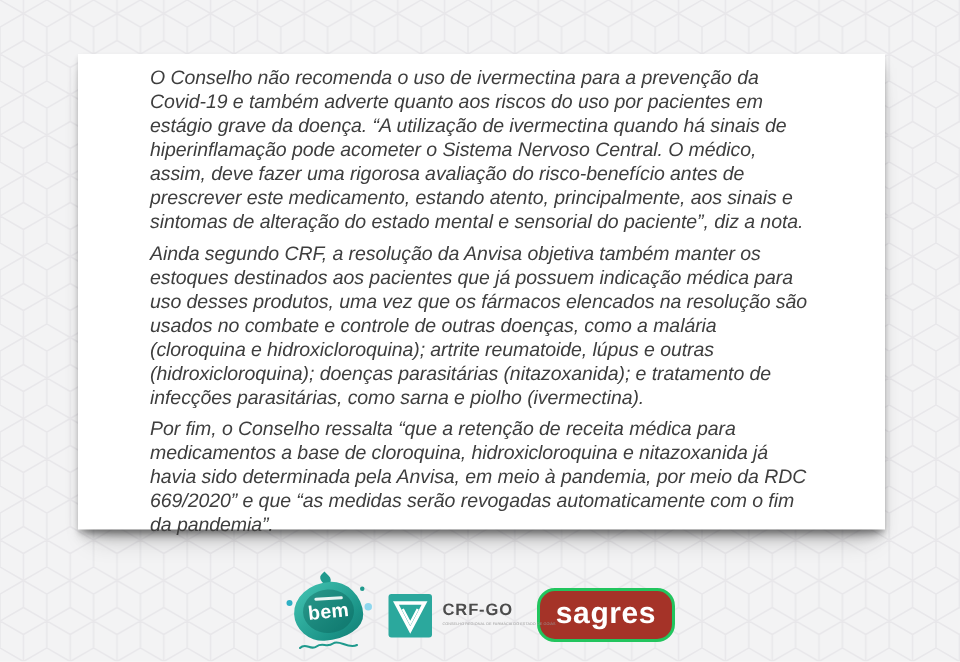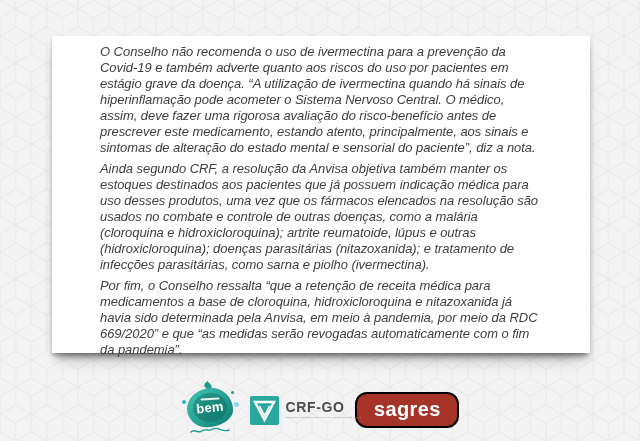--- a/index.html
+++ b/index.html
@@ -75,33 +75,33 @@
   .bem-dot-small { position: absolute; left: 50px; top: 6px; width: 3px; height: 3px; border-radius: 50%; background: #1f9a8d; }
   .bem-squiggle { position: absolute; left: 8px; top: 41px; }
   
   .crf { display: flex; align-items: center; gap: 7px; height: 50px; }
   .crf-icon {
     width: 29px; height: 29px; border-radius: 2px;
     background: #2ba89d;
     display: flex; align-items: center; justify-content: center;
   }
   .crf-name {
-    font-size: 14px; font-weight: bold; color: #4c4c4c; letter-spacing: 0.6px;
+    font-size: 11px; font-weight: bold; color: #4c4c4c; letter-spacing: 0.6px;
   }
   .crf-sub-wrap { width: 52px; height: 5px; overflow: visible; }
   .crf-sub {
     font-size: 4px; color: #9a9a9a; white-space: nowrap;
     transform: scale(0.62); transform-origin: left top;
     letter-spacing: 0.1px; margin-top: 1px;
   }
   
   .sagres {
-    width: 104px; height: 36px; box-sizing: border-box;
+    width: 92px; height: 36px; box-sizing: border-box;
     background: #a53328;
-    border: 2px solid #000000;
+    border: 2px solid #22c55e;
     border-radius: 12px;
     display: flex; align-items: center; justify-content: center;
   }
   .sagres span {
     color: #ffffff; font-size: 20px; font-weight: bold; letter-spacing: 0.4px;
     margin-top: -2px;
   }
 </style>
 </head>
 <body>

